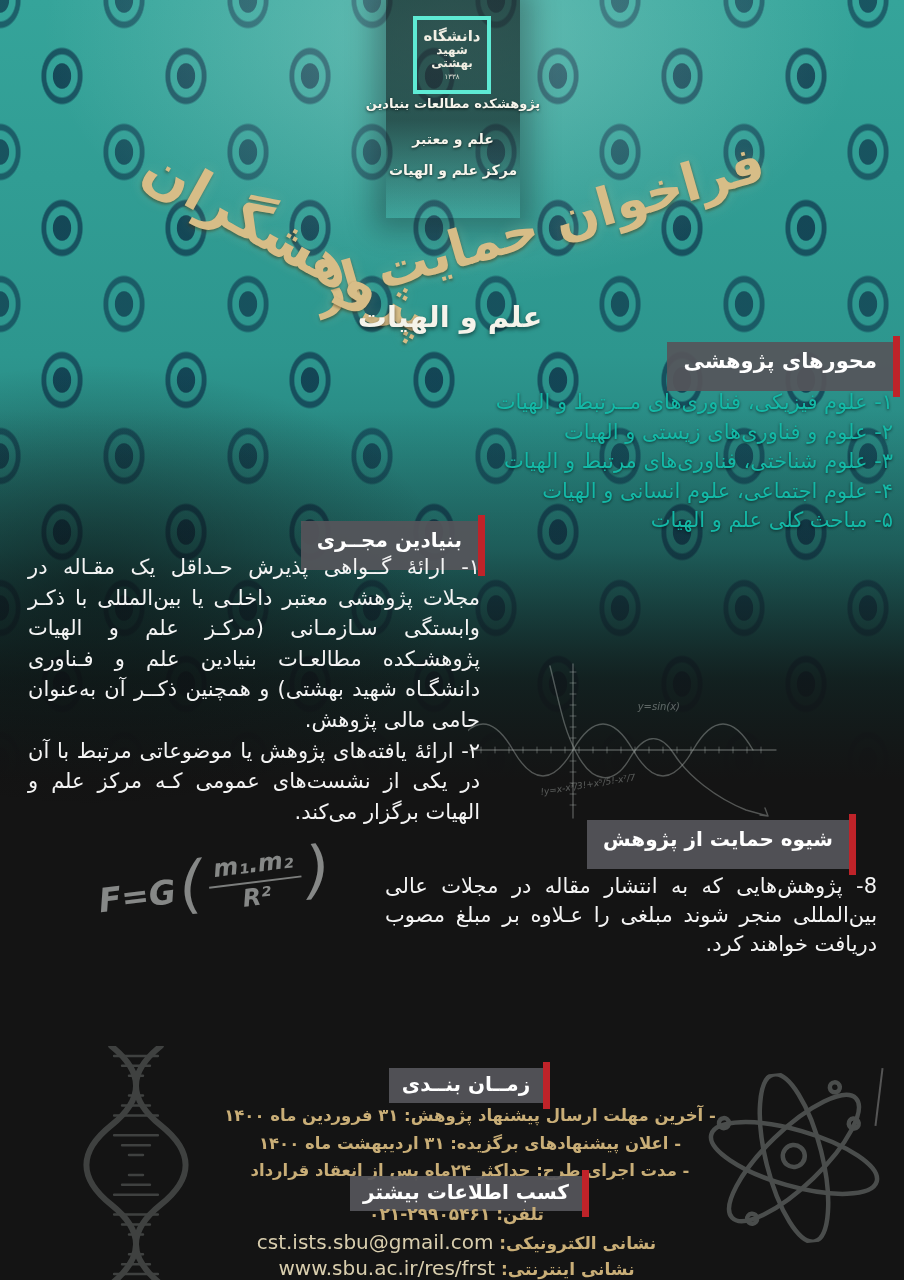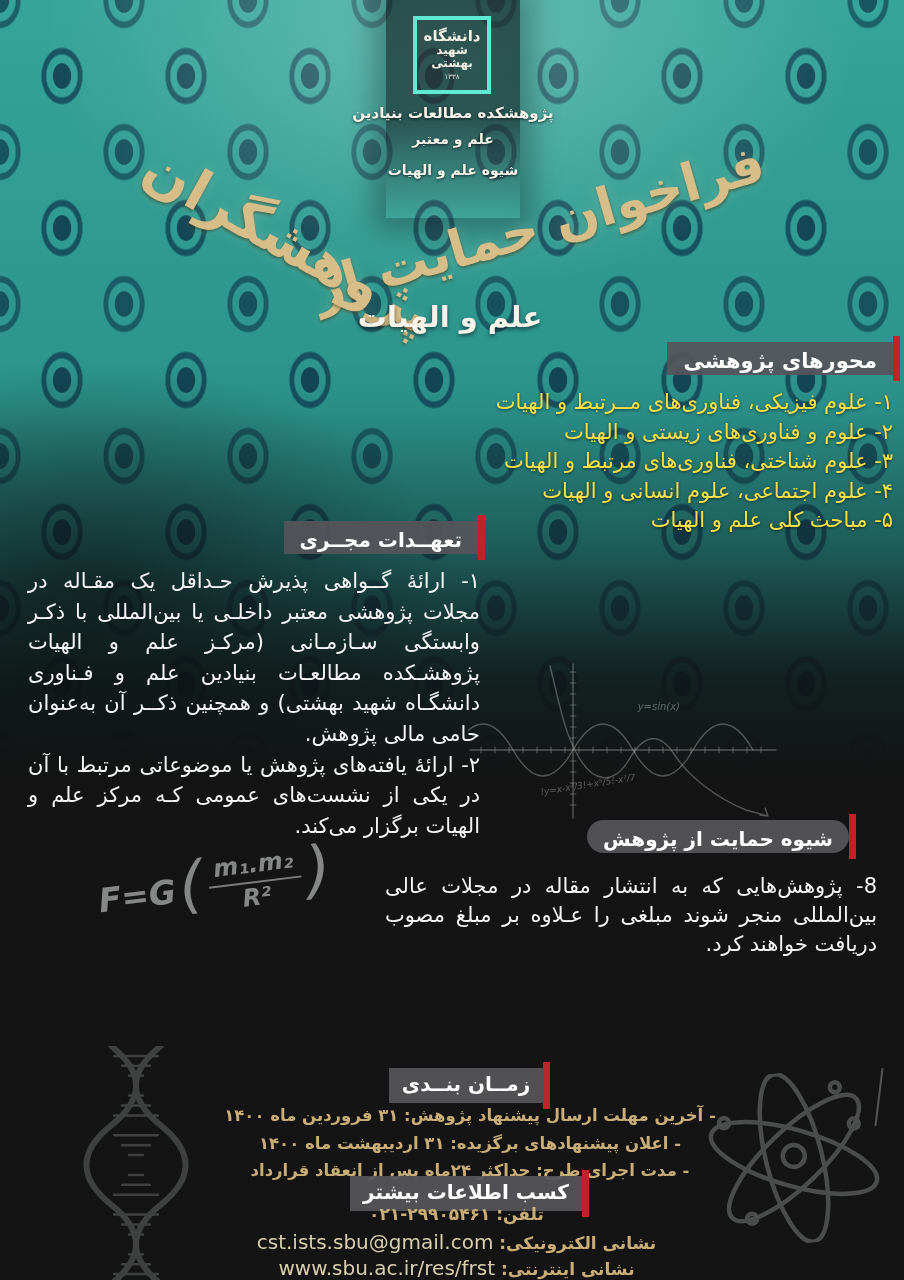--- a/index.html
+++ b/index.html
@@ -41,21 +41,21 @@
     display:flex; flex-direction:column; align-items:center; justify-content:center;
     color:#f2efe4; text-align:center;
   }
   .logo-box .l1{font-size:15px; font-weight:bold; line-height:1;}
   .logo-box .l2{font-size:12px; font-weight:bold; line-height:1.05;}
   .logo-box .yr{font-size:7px; letter-spacing:3px; margin-top:3px; opacity:.9;}
   .inst{
     position:absolute; left:333px; width:240px; text-align:center; color:#f7f5ec;
     font-weight:bold; text-shadow:0 1px 3px rgba(0,0,0,.7);
   }
-  .inst.i1{top:104px; font-size:15px;}
+  .inst.i1{top:96px; font-size:13px;}
   .inst.i2{top:131px; font-size:14px;}
   .inst.i3{top:162px; font-size:14px;}
   
   .title-1{
     position:absolute; left:305px; top:196px; font-size:52px; font-weight:bold;
     color:#d7bd87; transform:rotate(-16deg); transform-origin:center;
     text-shadow:0 2px 3px rgba(60,40,5,.45), 0 0 14px rgba(255,235,180,.18);
     white-space:nowrap;
   }
   .title-2{
@@ -65,39 +65,39 @@
     white-space:nowrap;
   }
   .subtitle{
     position:absolute; left:325px; top:300px; width:250px; text-align:center;
     color:#f5f3ea; font-size:29px; font-weight:bold;
     text-shadow:0 2px 4px rgba(0,0,0,.55);
   }
   
   .sec-head{
     position:absolute; background:rgba(85,85,90,.93); color:#fff;
-    font-weight:bold; padding:7px 16px 2px; white-space:nowrap;
+    font-weight:bold; padding:7px 16px 18px; white-space:nowrap;
   }
   .sec-head .bar{
     position:absolute; right:-7px; top:-6px; bottom:-6px; width:7px; background:#bf2329;
   }
   .h-axes{right:11px; top:342px; font-size:21px;}
   .h-commit{right:426px; top:521px; font-size:20px;}
-  .h-support{right:55px; top:820px; font-size:20px;border-radius:18px;}
+  .h-support{right:55px; top:820px; font-size:20px;}
   .center-wrap{position:absolute; left:0; right:0; display:flex; justify-content:center;}
   .cw-schedule{top:1068px;}
   .cw-contact{top:1176px;}
   .sec-head.centered{position:relative; font-size:20px; padding:4px 13px 7px;margin-left:28px;}
   
   .axes-list{
     position:absolute; right:11px; top:388px; width:560px; text-align:right;
-    color:#fde047; font-size:21px; line-height:29.6px; text-shadow:0 1px 3px rgba(0,0,0,.6);
+    color:#14b8a6; font-size:21px; line-height:29.6px; text-shadow:0 1px 3px rgba(0,0,0,.6);
   }
   .commit-text{
-    position:absolute; right:424px; top:566px; width:452px; text-align:justify;
+    position:absolute; right:424px; top:552px; width:452px; text-align:justify;
     color:#f4f4f4; font-size:21px; line-height:30.6px;
   }
   .support-text{
     position:absolute; right:27px; top:872px; width:492px; text-align:justify;
     color:#f4f4f4; font-size:21px; line-height:29px;
   }
   .commit-text p,.support-text p{margin:0;}
   .schedule-list{
     position:absolute; left:0; right:0; top:1102px; text-align:center;
     color:#c9ae77; font-size:16.5px; font-weight:bold; line-height:27.5px;padding-left:36px;
@@ -182,41 +182,41 @@
   <div class="scratch"></div>
 
   <div class="logo-band"></div>
   <div class="logo-box">
     <span class="l1">دانشگاه</span>
     <span class="l2">شهید بهشتی</span>
     <span class="yr">۱۳۳۸</span>
   </div>
   <div class="inst i1">پژوهشکده مطالعات بنیادین</div>
   <div class="inst i2">علم و معتبر</div>
-  <div class="inst i3">شیوه علم و الهیات</div>
+  <div class="inst i3">مرکز علم و الهیات</div>
 
   <div class="title-1">فراخوان حمایت از</div>
   <div class="title-2">پژوهشگران</div>
   <div class="subtitle">علم و الهیات</div>
 
   <div class="sec-head h-axes">
     <span class="bar"></span>
     <span>محورهای پژوهشی</span>
   </div>
   <div class="axes-list">
     <div>۱- علوم فیزیکی، فناوری‌های مــرتبط و الهیات</div>
     <div>۲- علوم و فناوری‌های زیستی و الهیات</div>
     <div>۳- علوم شناختی، فناوری‌های مرتبط و الهیات</div>
     <div>۴- علوم اجتماعی، علوم انسانی و الهیات</div>
     <div>۵- مباحث کلی علم و الهیات</div>
   </div>
 
   <div class="sec-head h-commit">
     <span class="bar"></span>
-    <span>تعهــدات مجــری</span>
+    <span>بنیادین مجــری</span>
   </div>
   <div class="commit-text">
     <p>۱- ارائهٔ گــواهی پذیرش حـداقل یک مقـاله در مجلات پژوهشی معتبر داخلـی یا بین‌المللی با ذکـر وابستگی سـازمـانی (مرکـز علم و الهیات پژوهشـکده مطالعـات بنیادین علم و فـناوری دانشگـاه شهید بهشتی) و همچنین ذکــر آن به‌عنوان حامی مالی پژوهش.</p>
     <p>۲- ارائهٔ یافته‌های پژوهش یا موضوعاتی مرتبط با آن در یکی از  نشست‌های عمومی کـه مرکز علم و الهیات برگزار می‌کند.</p>
   </div>
 
   <div class="sec-head h-support">
     <span class="bar"></span>
     <span>شیوه حمایت از پژوهش</span>
   </div>

